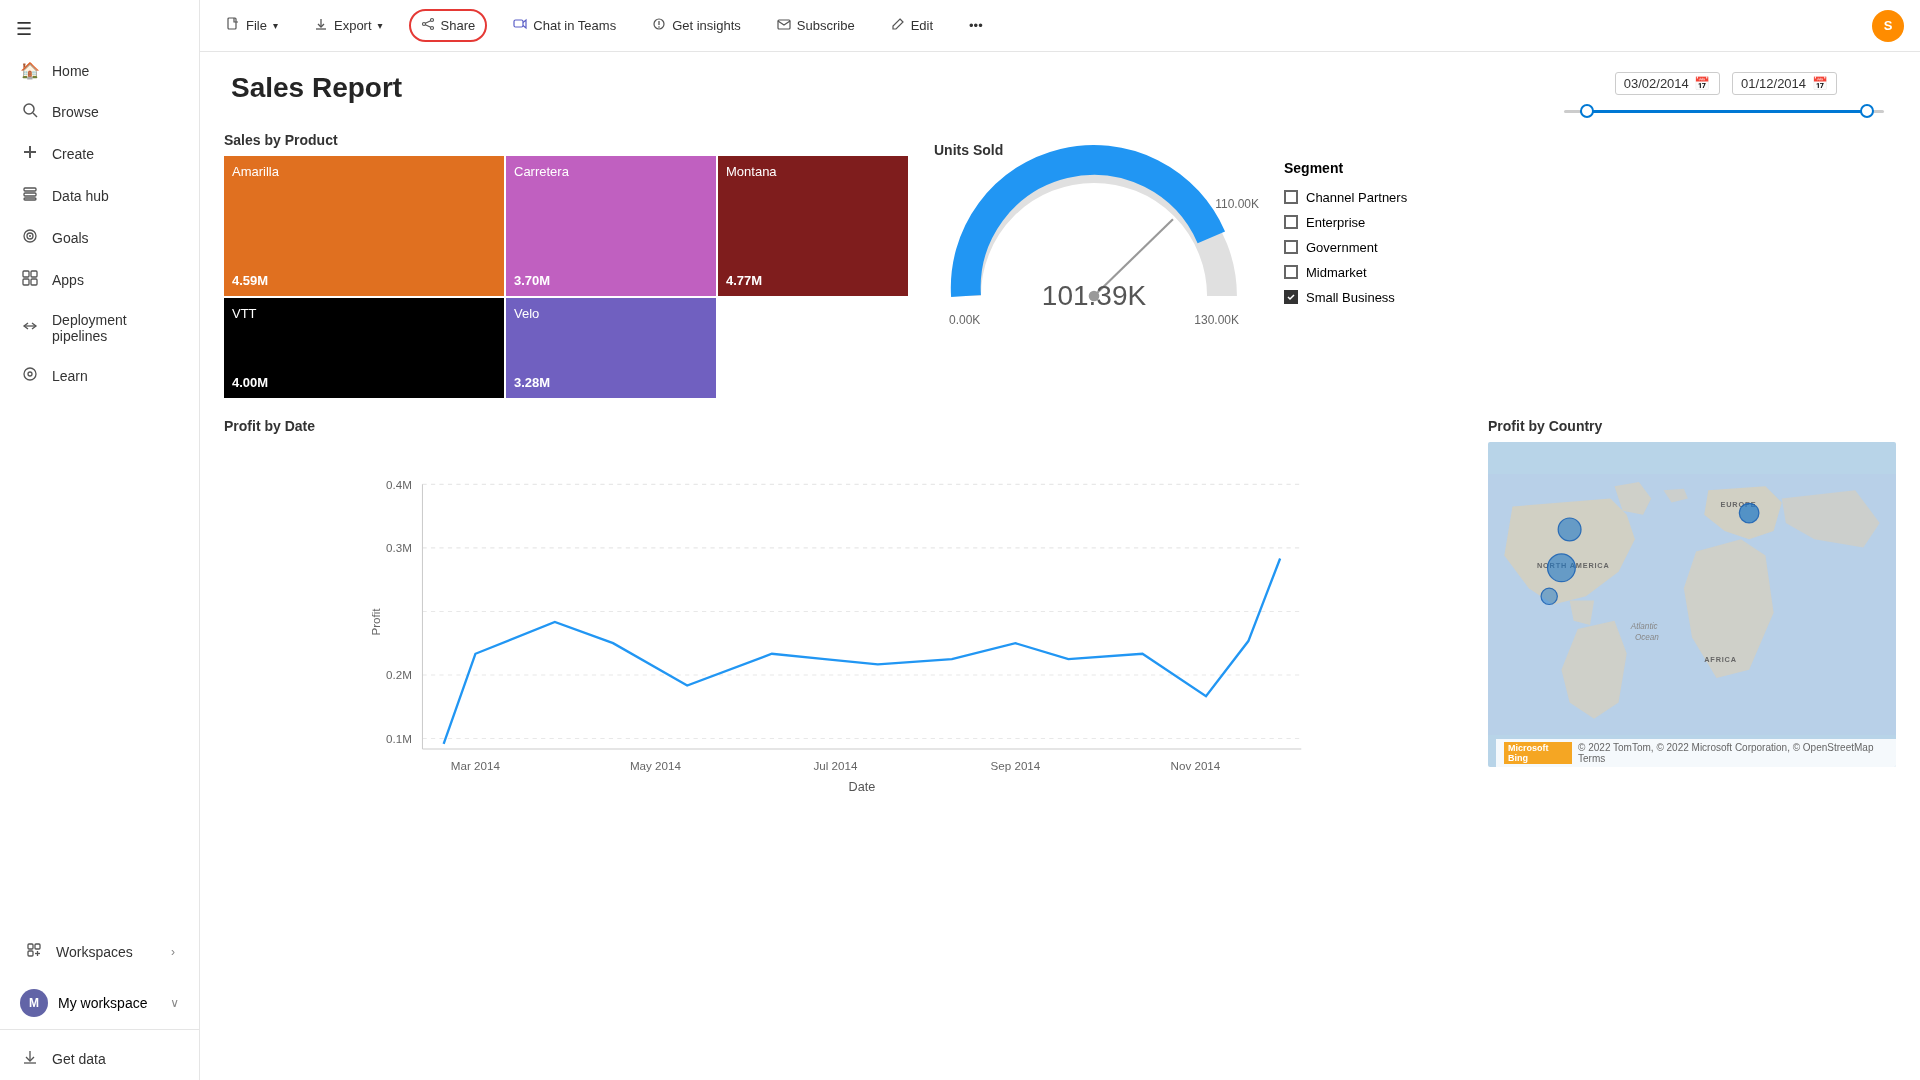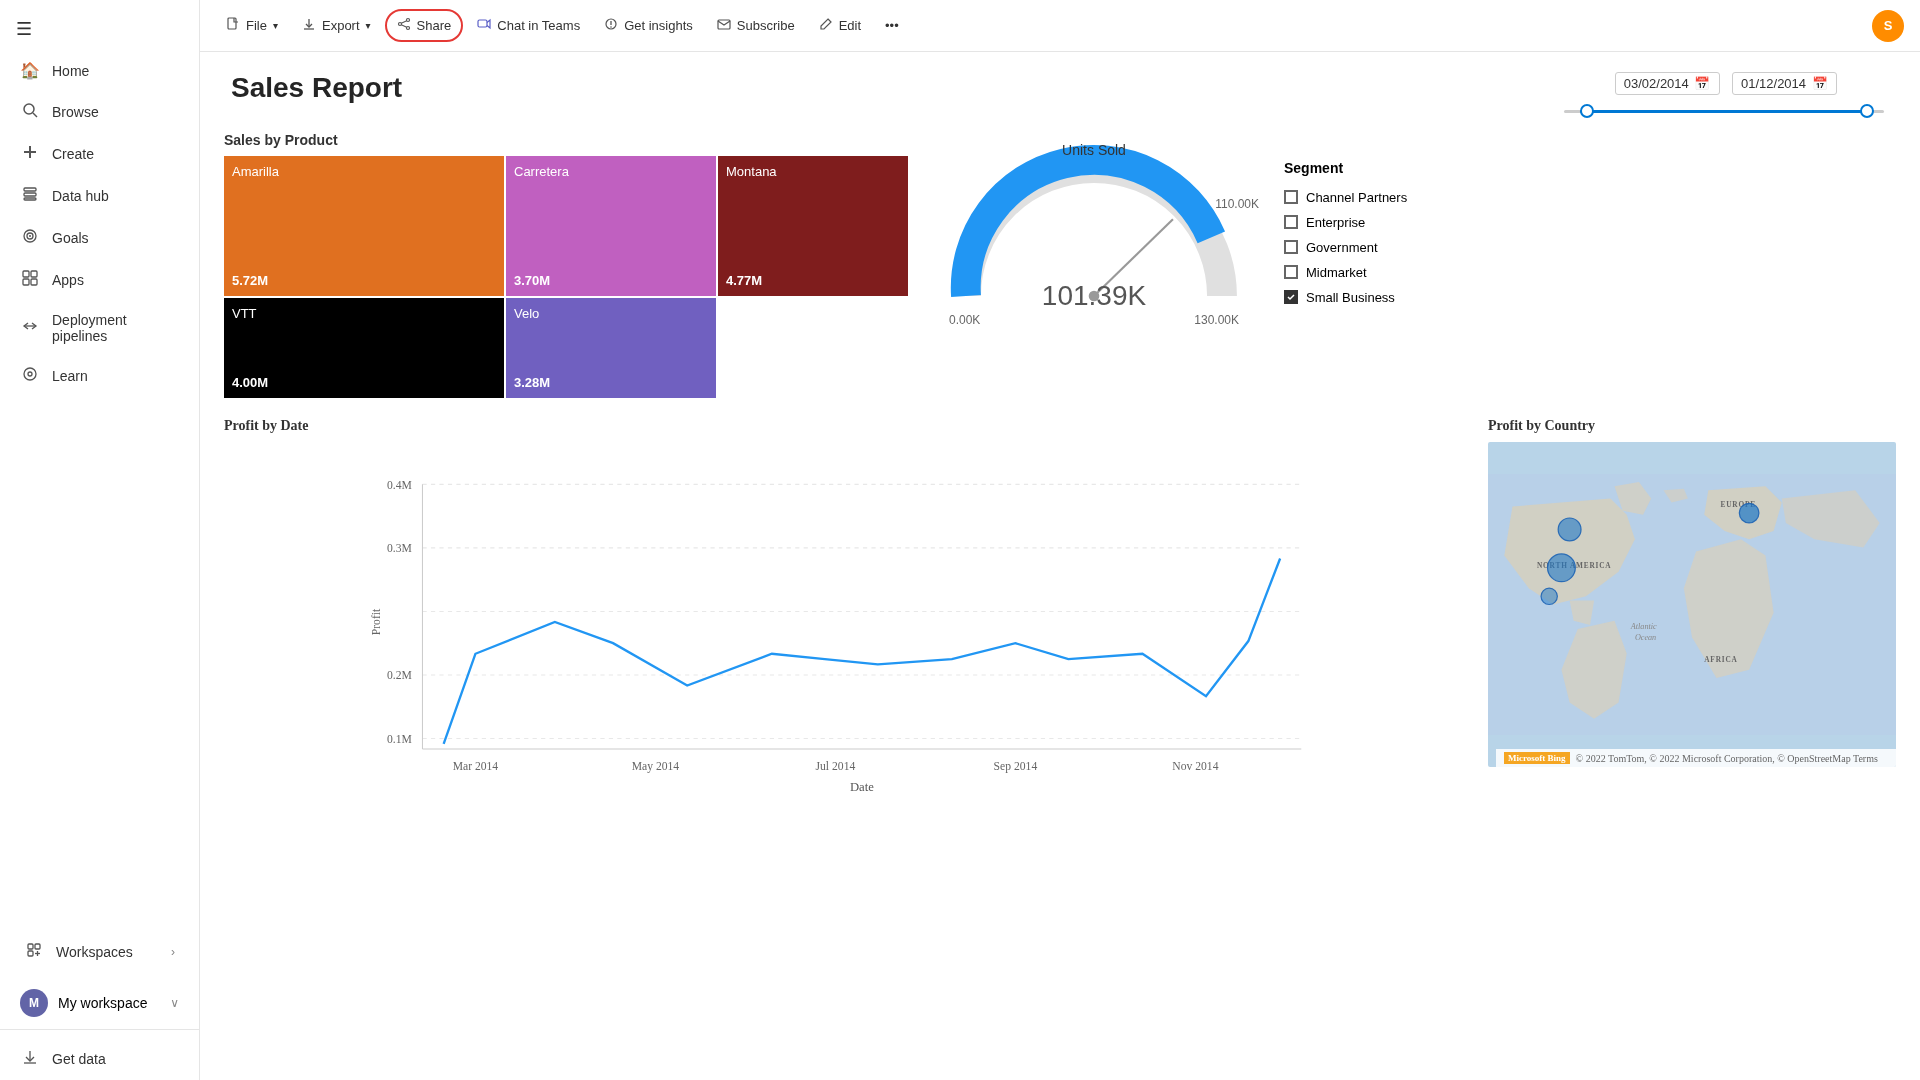--- a/index.html
+++ b/index.html
@@ -59,21 +59,21 @@
       display: flex;
       flex-direction: column;
       overflow: hidden;
     }
     .toolbar {
       display: flex;
       align-items: center;
       padding: 0 16px;
       height: 52px;
       border-bottom: 1px solid #e5e5e5;
-      gap: 4px;
+      gap: 16px;
     }
     .toolbar-btn {
       display: flex;
       align-items: center;
       gap: 6px;
       padding: 6px 10px;
       border: none;
       background: transparent;
       cursor: pointer;
       border-radius: 4px;
@@ -222,23 +222,23 @@
       left: 50%;
       transform: translateX(-50%);
       font-size: 28px;
       font-weight: 300;
       color: #555;
     }
     .gauge-label {
       position: absolute;
       top: 10px;
       left: 0; right: 0;
-      text-align: center;
+      text-align: left;
       font-size: 14px;
-      font-weight: 400;
+      font-weight: 700;
       color: #333;
     }
     .gauge-min { position: absolute; bottom: 5px; left: 15px; font-size: 12px; color: #666; }
     .gauge-max { position: absolute; bottom: 5px; right: 15px; font-size: 12px; color: #666; }
     .gauge-tick-label {
       position: absolute;
       right: -5px;
       top: 65px;
       font-size: 12px;
       color: #666;
@@ -253,21 +253,20 @@
       border: 2px solid #666;
       display: flex; align-items: center; justify-content: center;
       background: #fff;
     }
     .seg-checkbox.checked { background: #333; border-color: #333; }
 
     
     .bottom-row {
       display: flex;
       gap: 20px;
-      font-family: Liberation Serif, serif;
     }
     .profit-date-section {
       flex: 1;
     }
     .profit-map-section {
       width: 408px;
     }
 
     
     .line-chart-wrap {
@@ -550,21 +549,21 @@
       </div>
     </div>
 
     <div class="charts-row">
 
       <div class="chart-section">
         <div class="chart-title">Sales by Product</div>
         <div class="treemap">
           <div class="treemap-cell treemap-amarilla">
             <span>Amarilla</span>
-            <span class="cell-value">5.72M</span>
+            <span class="cell-value">4.59M</span>
           </div>
           <div class="treemap-cell treemap-carretera">
             <span>Carretera</span>
             <span class="cell-value">3.70M</span>
           </div>
           <div class="treemap-cell treemap-montana">
             <span>Montana</span>
             <span class="cell-value">4.77M</span>
           </div>
           <div class="treemap-cell treemap-vtt">

